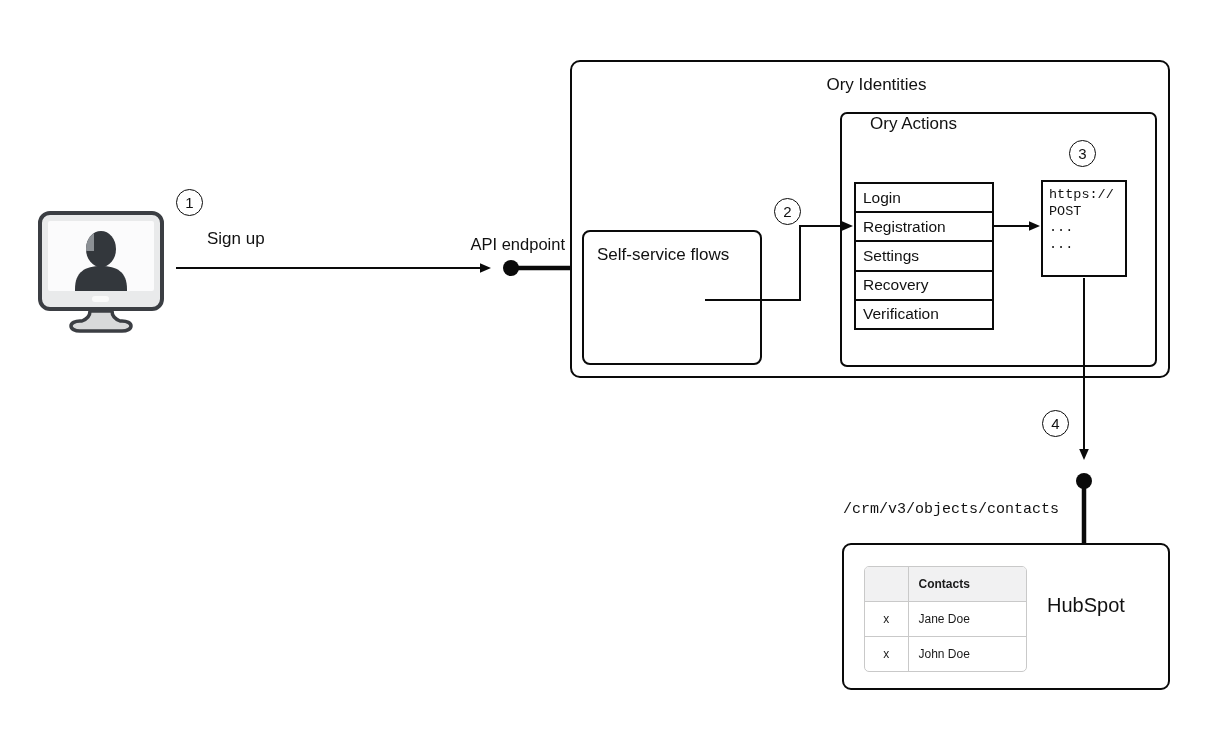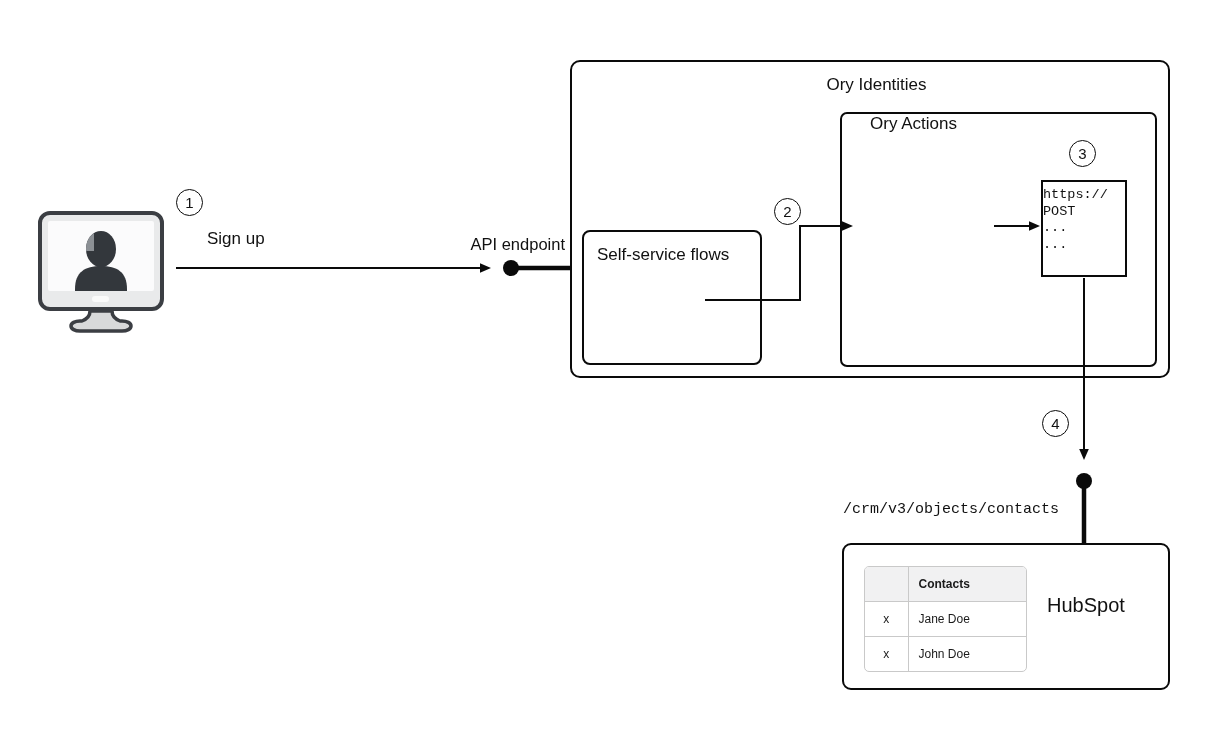--- a/index.html
+++ b/index.html
@@ -31,21 +31,21 @@
     flex:1; border-bottom:2px solid #0a0a0a; display:flex; align-items:center;
     padding-left:7px; font-size:15.5px; white-space:nowrap;
   }
   .flow-row:last-child { border-bottom:none; }
 
   
   .code-box {
     position:absolute; left:1041px; top:180px; width:86px; height:97px;
     border:2px solid #0a0a0a; background:#fff; z-index:3;
     font-family:"Liberation Mono", monospace; font-size:13.5px; line-height:16.5px;
-    padding:5px 0 0 0;
+    padding:5px 0 0 6px;
   }
 
   
   .badge {
     position:absolute; width:27px; height:27px; border:1.5px solid #0a0a0a; border-radius:50%;
     background:#fff; display:flex; align-items:center; justify-content:center;
     font-size:15px; z-index:4;
   }
   .badge-1 { left:176px;  top:189px; }
   .badge-2 { left:774px;  top:198px; }
@@ -129,20 +129,27 @@
   </div>
 
   <div class="box box-self-service">
     <div class="box-title">Self-service flows</div>
   </div>
 
   <div class="box box-ory-actions">
     <div class="box-title">Ory Actions</div>
   </div>
 
+  <div class="flows-table">
+    <div class="flow-row">Login</div>
+    <div class="flow-row">Registration</div>
+    <div class="flow-row">Settings</div>
+    <div class="flow-row">Recovery</div>
+    <div class="flow-row">Verification</div>
+  </div>
 
   <div class="code-box">
     <div class="code-line">https://</div>
     <div class="code-line">POST</div>
     <div class="code-line">...</div>
     <div class="code-line">...</div>
   </div>
 
   <div class="box box-hubspot">
     <div class="hubspot-title">HubSpot</div>

